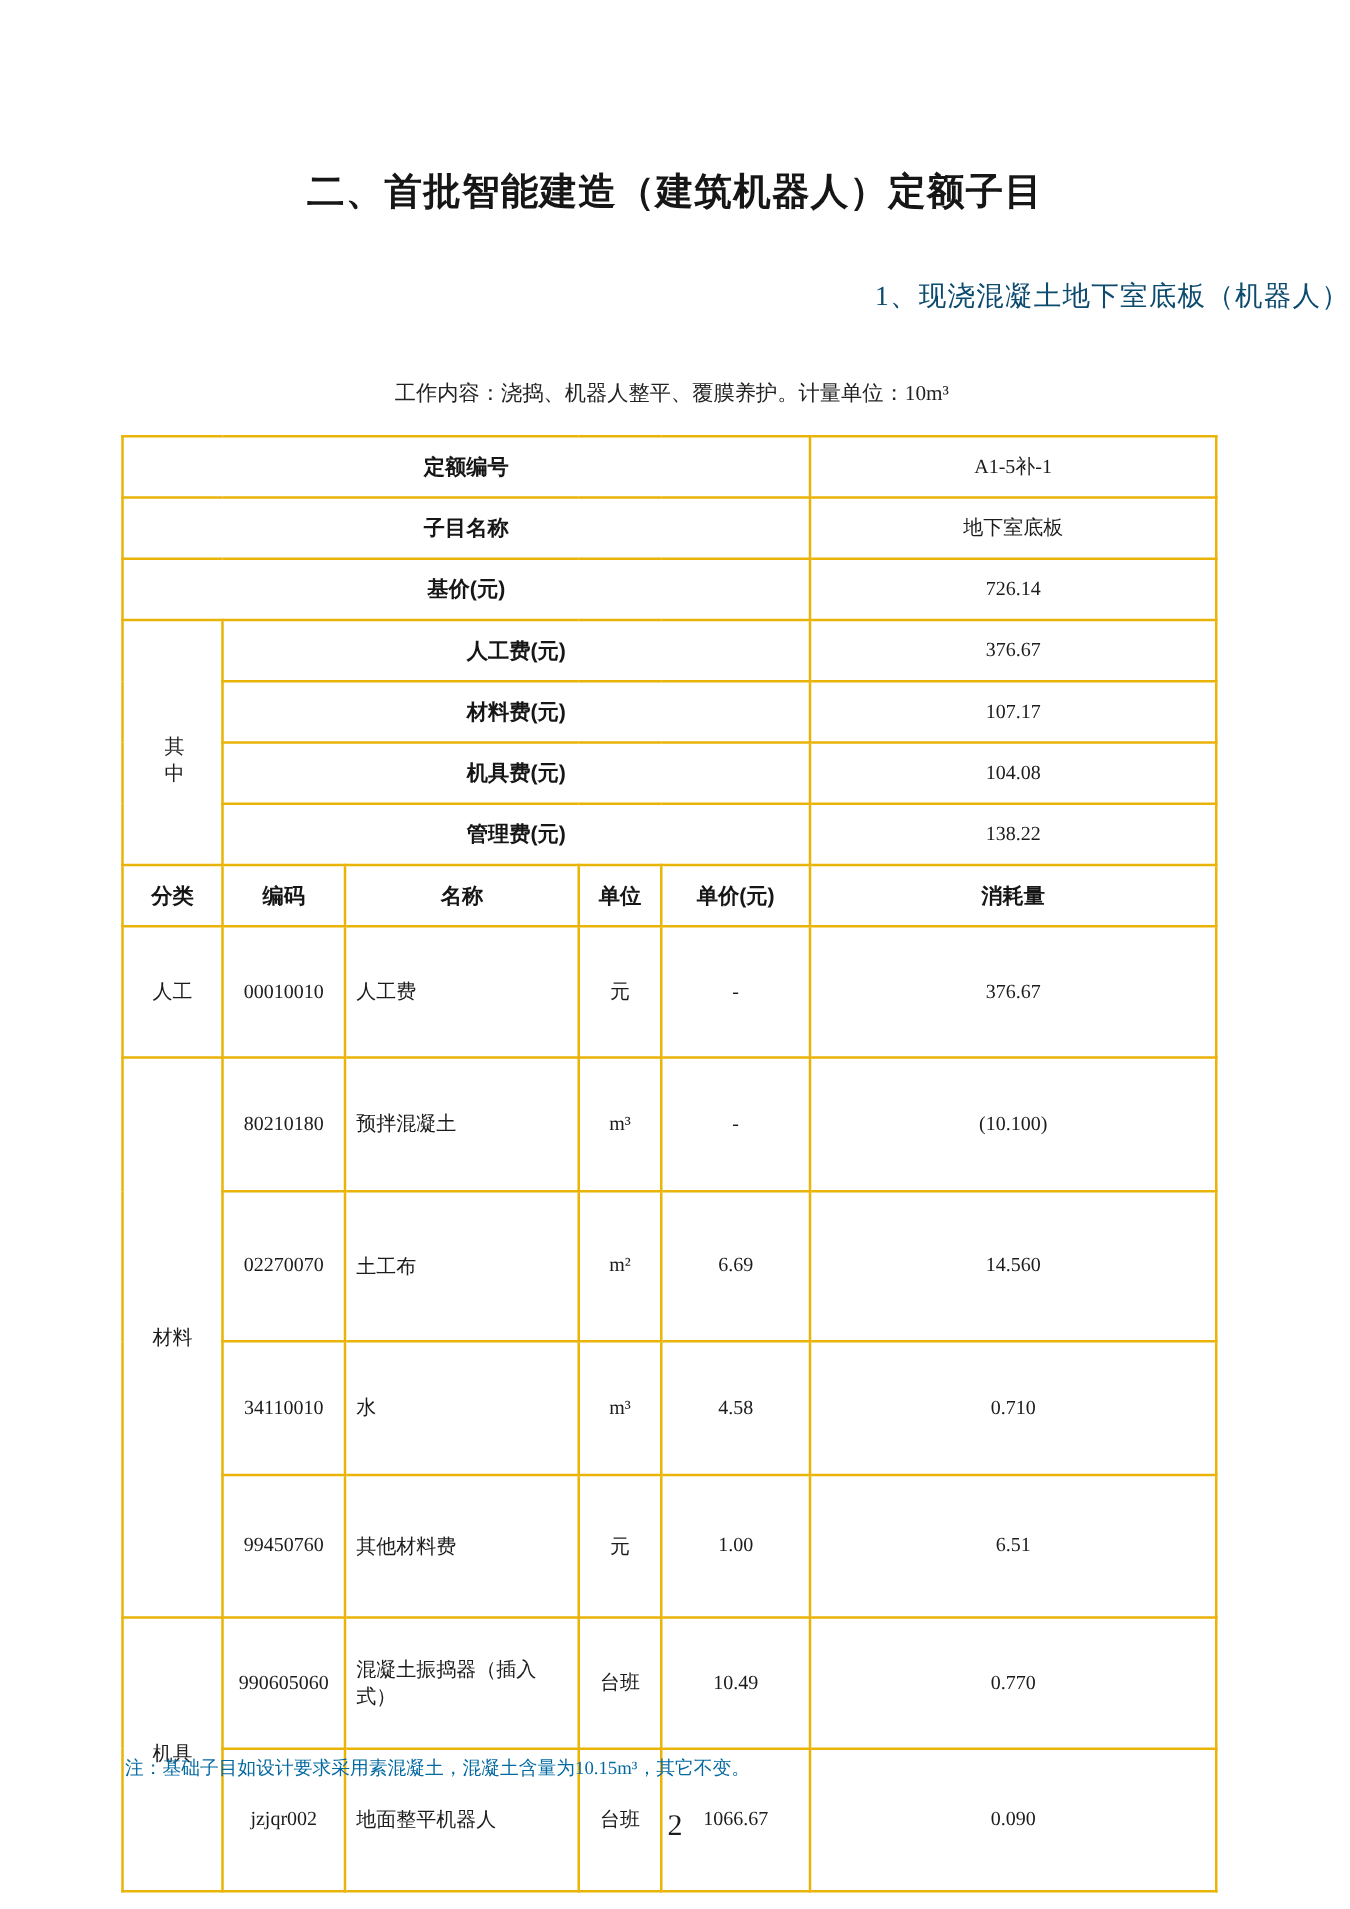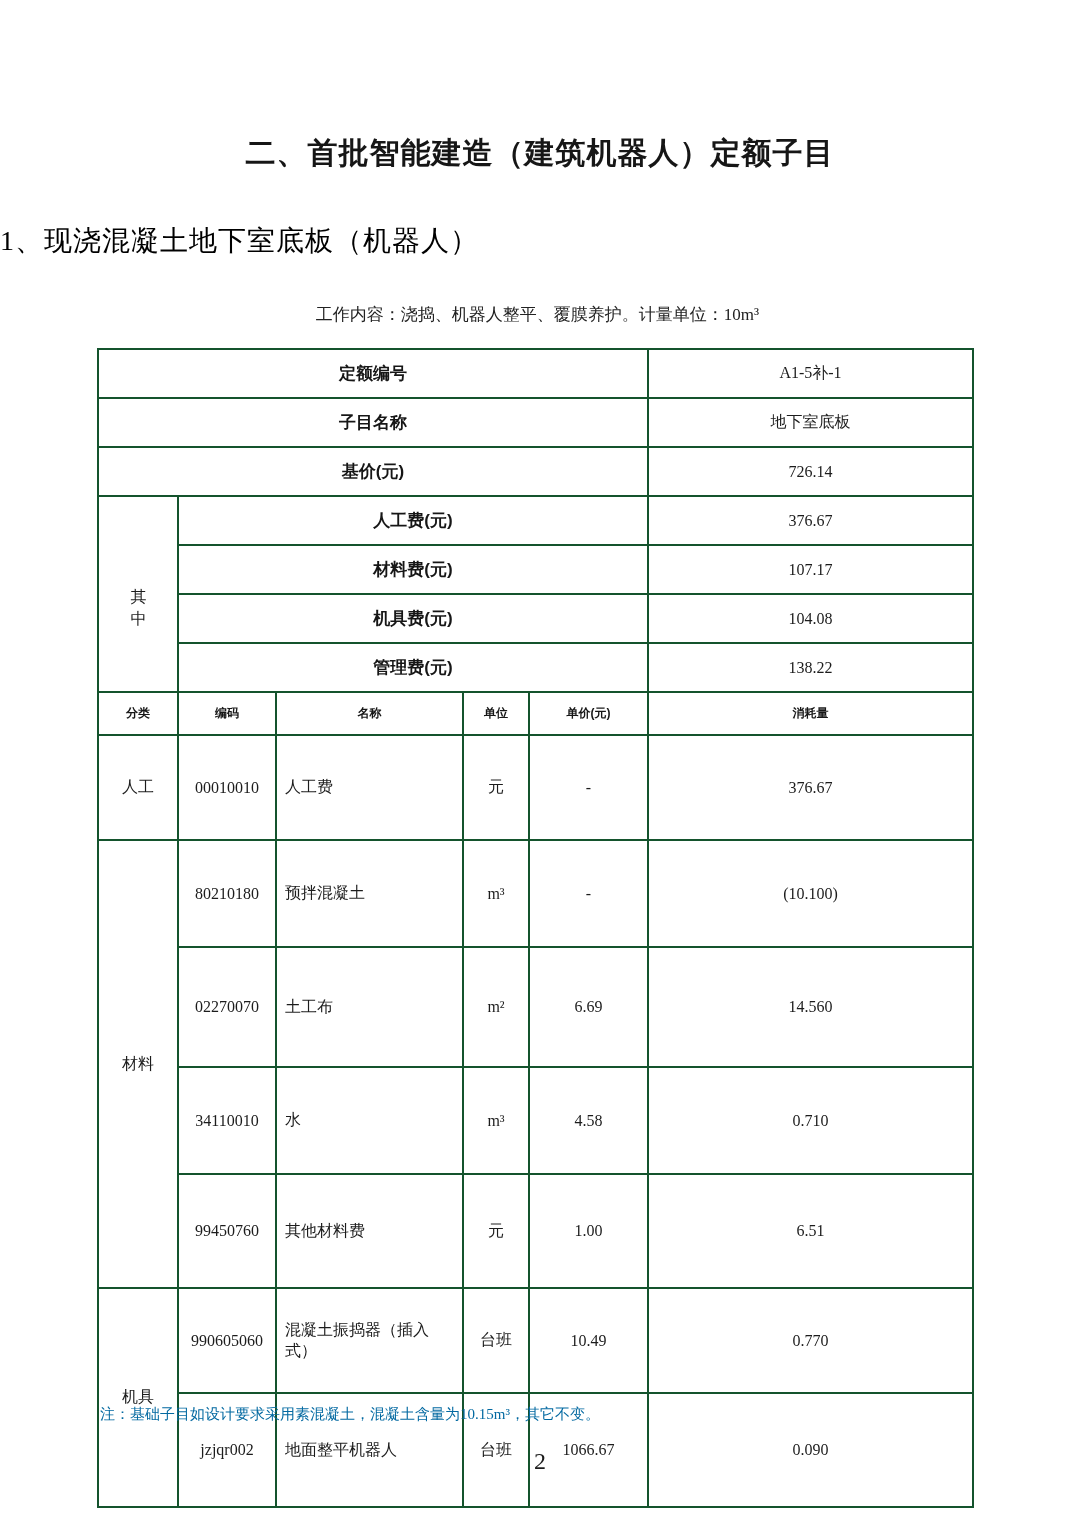--- a/index.html
+++ b/index.html
@@ -20,63 +20,63 @@
     text-align: center;
     font-family: "Liberation Sans", sans-serif;
     font-weight: 700;
     font-size: 30px;
     letter-spacing: 1px;
     color: #161616;
   }
   .doc-subtitle {
     position: absolute;
     top: 222px; left: 0; width: 100%;
-    text-align: left;
+    text-align: right;
     font-family: "Liberation Serif", serif;
     font-weight: 400;
-    font-size: 28px;
+    font-size: 22px;
     letter-spacing: 1px;
-    color: #000000;
+    color: #0c4a6e;
   }
   .work-line {
     position: absolute;
     top: 303px; left: 100px; width: 875px;
     display: flex;
     justify-content: center;
     align-items: baseline;
     font-size: 17px;
     color: #222;
   }
 
   table.quota {
     position: absolute;
     top: 348px; left: 97px;
     width: 875px;
     border-collapse: collapse;
     table-layout: fixed;
   }
   table.quota td, table.quota th {
-    border: 2px solid #14532d;
+    border: 2px solid #eab308;
     text-align: center;
     vertical-align: middle;
     font-size: 16px;
     font-weight: 400;
     padding: 12px;
     overflow: hidden;
   }
   table.quota .lbl {
     font-family: "Liberation Sans", sans-serif;
     font-weight: 700;
     font-size: 17px;
     color: #161616;
   }
   table.quota th {
     font-family: "Liberation Sans", sans-serif;
     font-weight: 700;
-    font-size: 12px;
+    font-size: 17px;
     color: #161616;
   }
   table.quota .val { font-size: 16px; }
   table.quota .name {
     text-align: left;
     padding-left: 8px;
   }
   .among-cell {
     font-family: "Liberation Sans", sans-serif;
     font-weight: 700;

